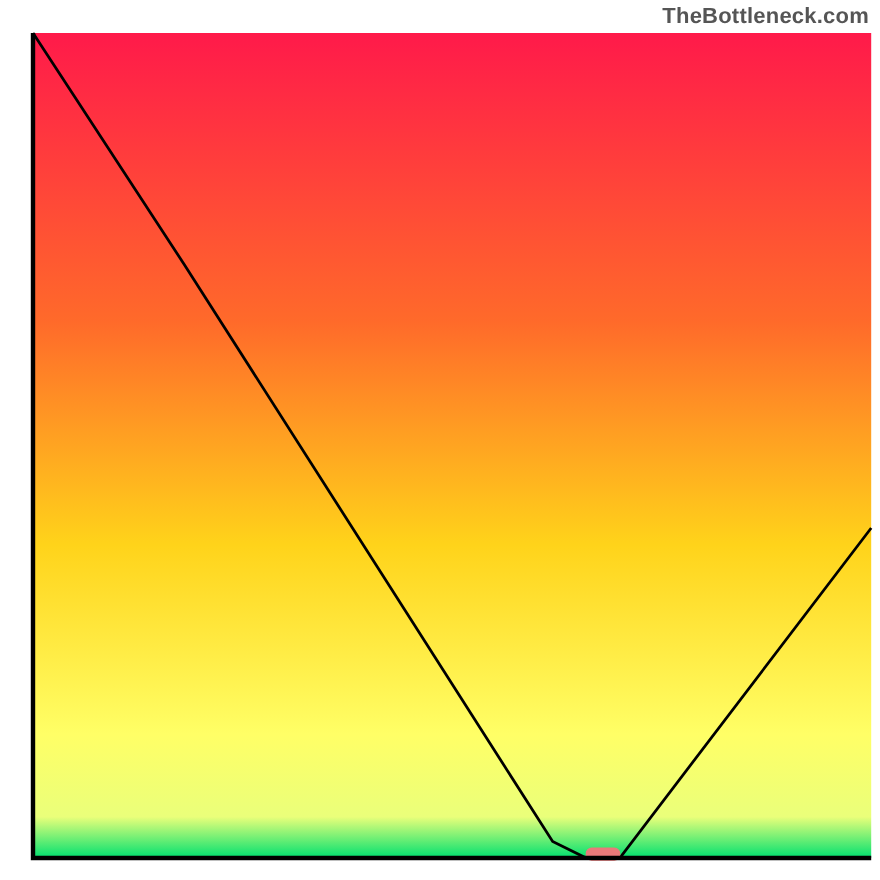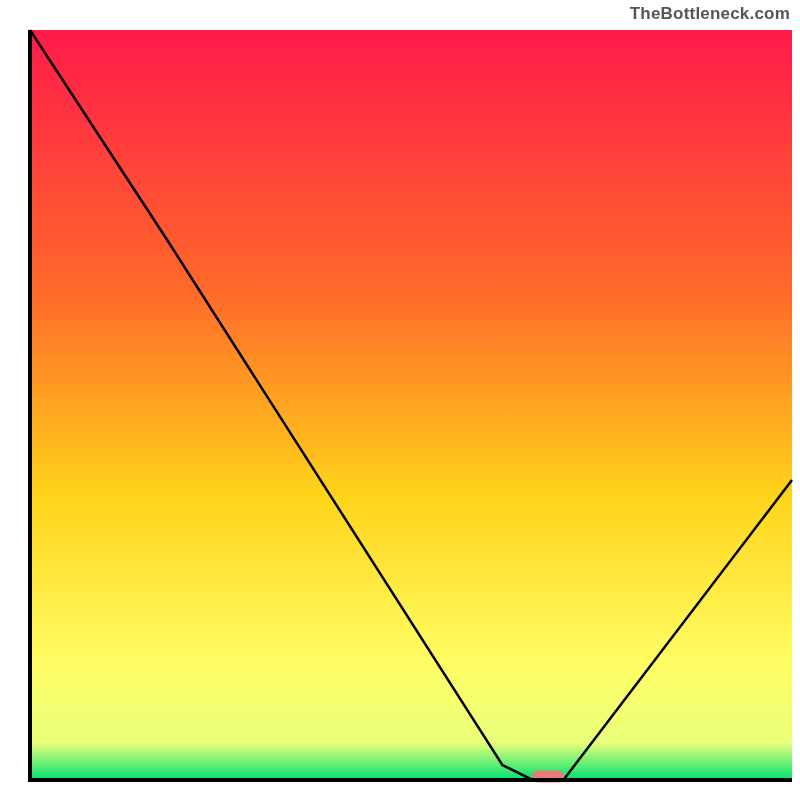--- a/index.html
+++ b/index.html
@@ -13,21 +13,21 @@
   }
   .container {
     position: relative;
     width: 800px;
     height: 800px;
   }
   .watermark {
     position: absolute;
     top: 4px;
     right: 10px;
-    font-size: 17px;
+    font-size: 20px;
     font-weight: 600;
     color: #555;
     letter-spacing: 0.2px;
     z-index: 10;
   }
   svg {
     position: absolute;
     left: 0;
     top: 0;
   }

